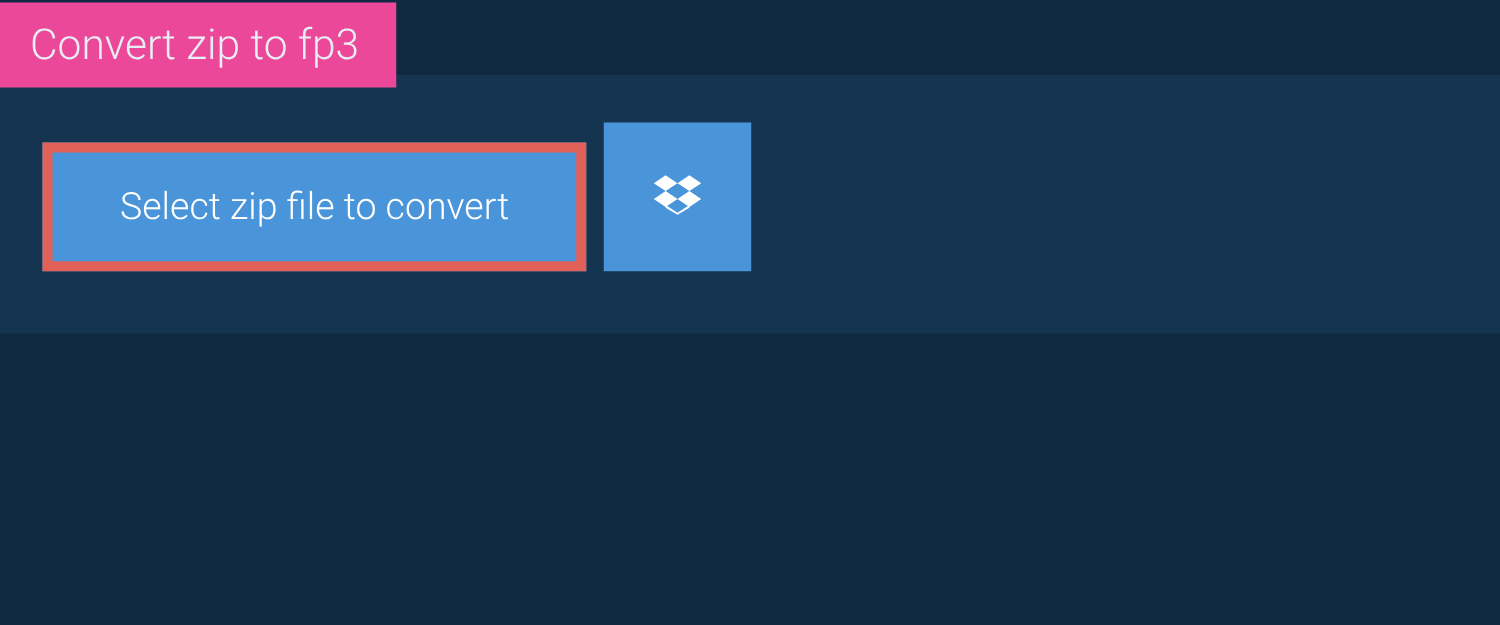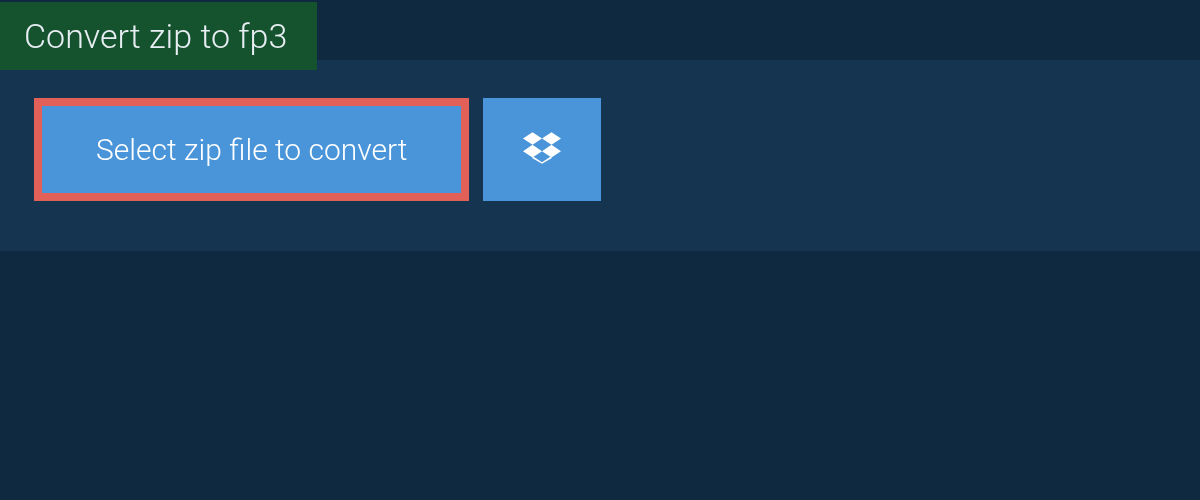--- a/index.html
+++ b/index.html
@@ -18,21 +18,21 @@
       margin-top: 60px;
       width: 100%;
       background: #15344f;
       padding-bottom: 50px;
       position: relative;
     }
     .tab {
       position: absolute;
       top: -58px;
       left: 0;
-      background: #14532d;
+      background: #ec4899;
       color: #e8eef3;
       font-size: 34px;
       font-weight: 300;
       padding: 14px 30px 14px 24px;
       display: inline-block;
     }
     .button-row {
       display: flex;
       align-items: stretch;
       padding: 38px 0 0 34px;
@@ -43,20 +43,21 @@
       border: 8px solid #e16058;
       color: #ffffff;
       font-size: 30px;
       font-weight: 300;
       padding: 26px 54px;
       cursor: pointer;
       font-family: inherit;
       display: flex;
       align-items: center;
       justify-content: center;
+      margin-top: 16px;
     }
     .dropbox-button {
       background: #4a95d9;
       border: none;
       width: 118px;
       cursor: pointer;
       display: flex;
       align-items: center;
       justify-content: center;
     }

